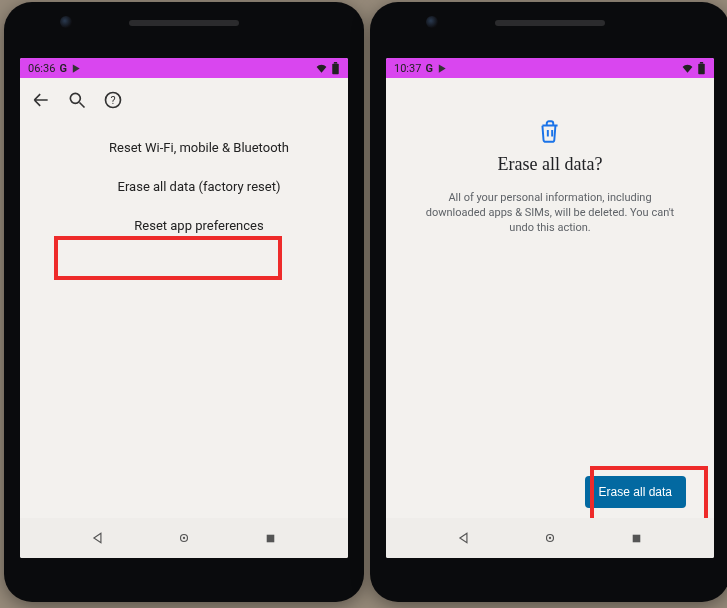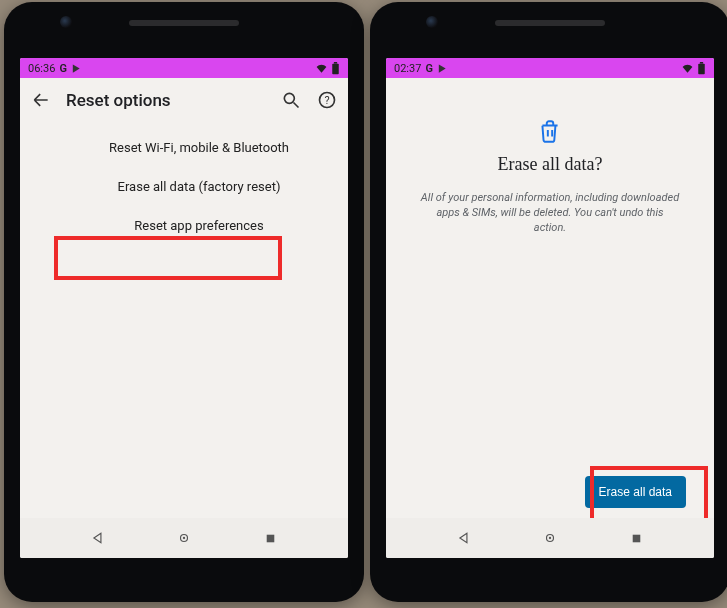--- a/index.html
+++ b/index.html
@@ -110,21 +110,20 @@
     color: #202124;
     margin-bottom: 8px;
     font-family: Liberation Serif, serif;
   }
   .erase-body {
     font-size: 11px;
     line-height: 1.35;
     color: #5f6368;
     max-width: 260px;
     margin: 16px auto;
-    font-style: italic;
   }
 
   .erase-btn {
     position: absolute;
     right: 28px; bottom: 50px;
     background: #0369a1;
     color: #fff;
     border: none;
     border-radius: 4px;
     padding: 9px 14px;
@@ -186,21 +185,20 @@
         </span>
       </div>
     </div>
 
     <div class="appbar">
       <div class="icon-btn">
         <svg width="20" height="20" viewBox="0 0 24 24">
             <path fill="none" stroke="#333" stroke-width="2" d="M20 12H4m0 0l7-7m-7 7l7 7"></path>
           </svg>
       </div>
-      <div class="appbar-title">Reset options</div>
       <div class="icon-btn">
         <svg width="20" height="20" viewBox="0 0 24 24">
             <circle cx="10" cy="10" r="6" fill="none" stroke="#333" stroke-width="2"></circle>
             <line x1="15" y1="15" x2="21" y2="21" stroke="#333" stroke-width="2"></line>
           </svg>
       </div>
       <div class="icon-btn">
         <svg width="20" height="20" viewBox="0 0 24 24">
             <circle cx="12" cy="12" r="9" fill="none" stroke="#333" stroke-width="2"></circle>
             <text x="12" y="17" font-size="13" text-anchor="middle" fill="#333">?</text>
@@ -239,21 +237,21 @@
 </div>
 
 <div class="phone phone-right">
   <div class="camera"></div>
   <div class="speaker"></div>
 
   <div class="screen">
 
     <div class="status-bar">
       <div class="sb-left">
-        <span>02:37</span>
+        <span>10:37</span>
         <span style="font-weight:600;">G</span>
         <span>
           <svg width="11" height="11" viewBox="0 0 24 24">
               <path fill="#333" d="M4 3l15 9-15 9z"></path>
             </svg>
         </span>
       </div>
       <div class="sb-right">
         <span>
           <svg width="13" height="13" viewBox="0 0 24 24">

